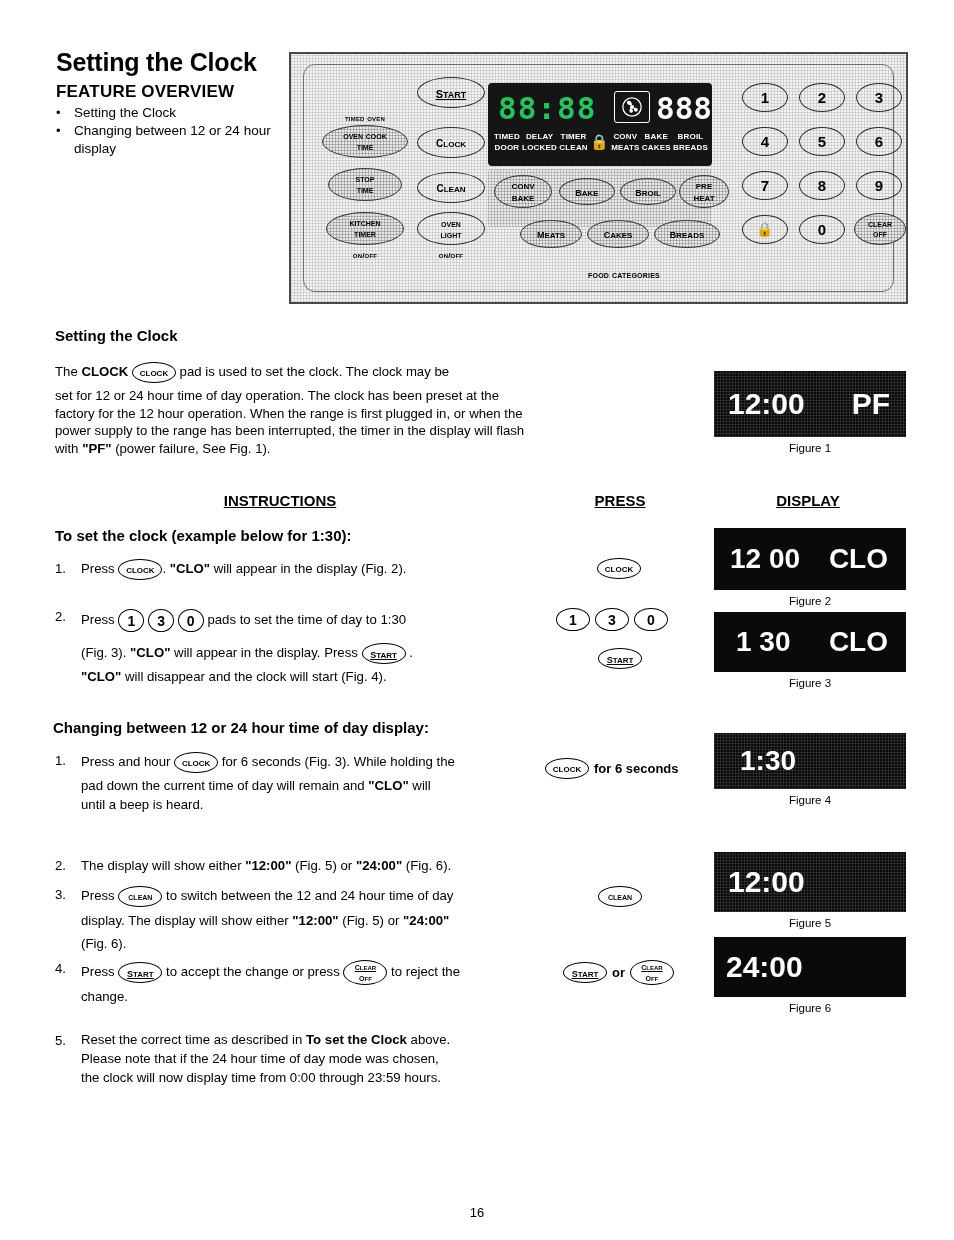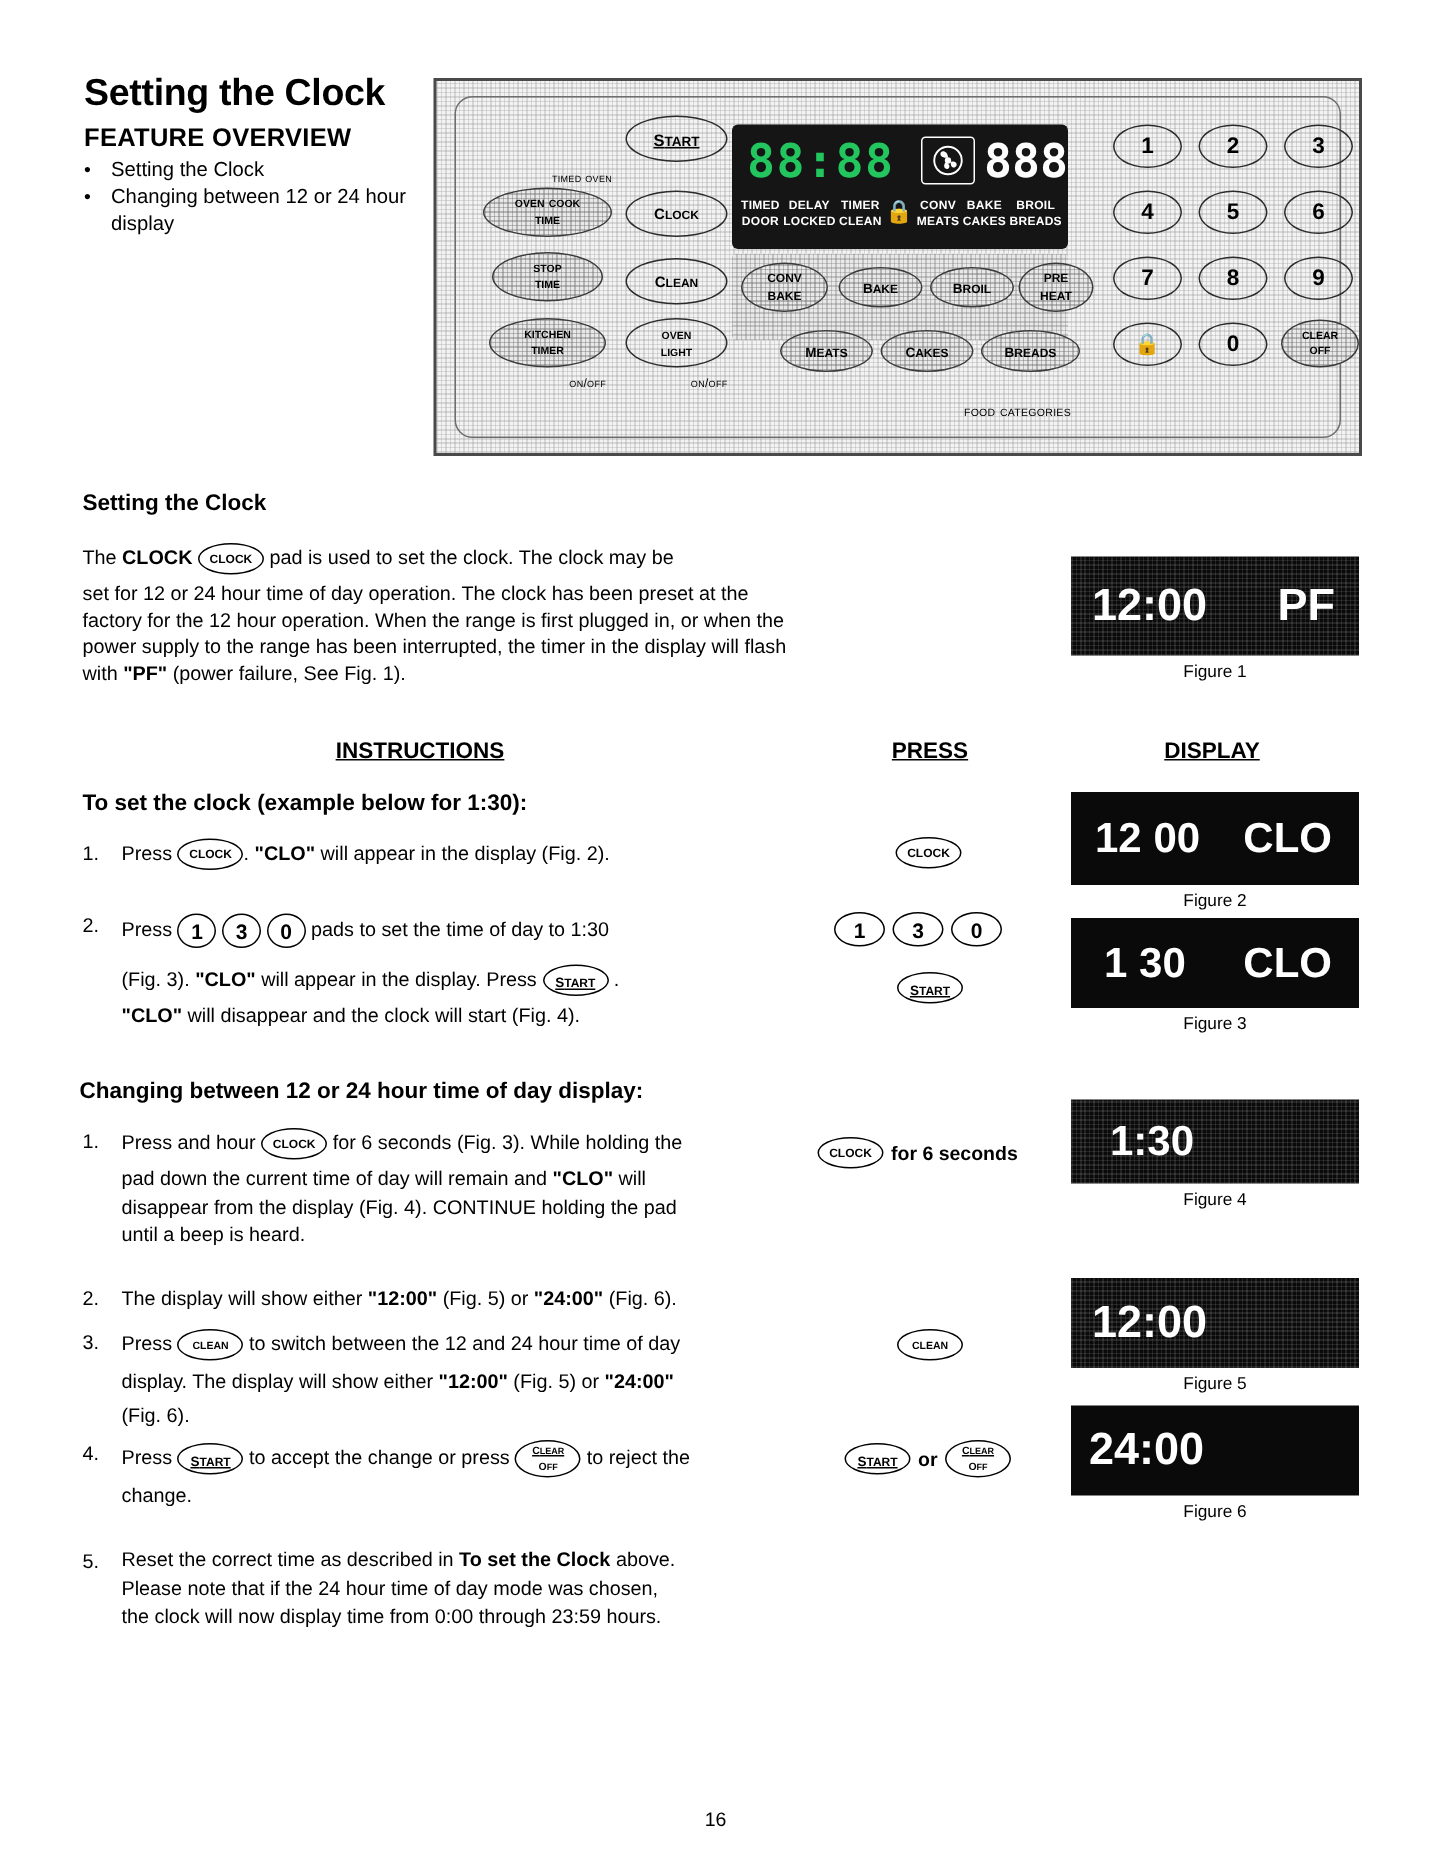--- a/index.html
+++ b/index.html
@@ -101,25 +101,25 @@
     border-color: #3a3a3a;
   }
   .smallcap {
     font-variant: small-caps;
     text-transform: lowercase;
   }
   .smallcap::first-letter { font-size: 1.18em; }
   .panel-label {
     position: absolute;
     font-size: 8px;
-    font-weight: normal;
+    font-weight: bold;
     font-variant: small-caps;
     text-transform: lowercase;
     letter-spacing: 0.2px;
-    text-align: right;
+    text-align: center;
   }
 
   
   .vfd {
     position: absolute;
     left: 184px;
     top: 18px;
     width: 224px;
     height: 83px;
     background: #151515;
@@ -541,21 +541,20 @@
   <span class="num">1.</span>
   <span class="txt">
     <div style="line-height:24px;">
       <span>Press and hour </span><span class="inline-pad clock">
           <span>Clock</span>
         </span><span> for 6 seconds (Fig. 3). While holding the</span>
     </div>
     <div style="line-height:18.5px; margin-top:3px;">
       <span>pad down the current time of day will remain and </span><b>"CLO"</b><span> will</span>
     </div>
-    <div style="line-height:18.5px;">disappear from the display (Fig. 4). CONTINUE holding the pad</div>
     <div style="line-height:18.5px;">until a beep is heard.</div>
   </span>
 </div>
 
 <div class="step" style="left:55px; top:855px; width:490px;">
   <span class="num">2.</span>
   <span class="txt">
     <span>The display will show either </span><b>"12:00"</b><span> (Fig. 5) or </span><b>"24:00"</b><span> (Fig. 6).</span>
   </span>
 </div>

